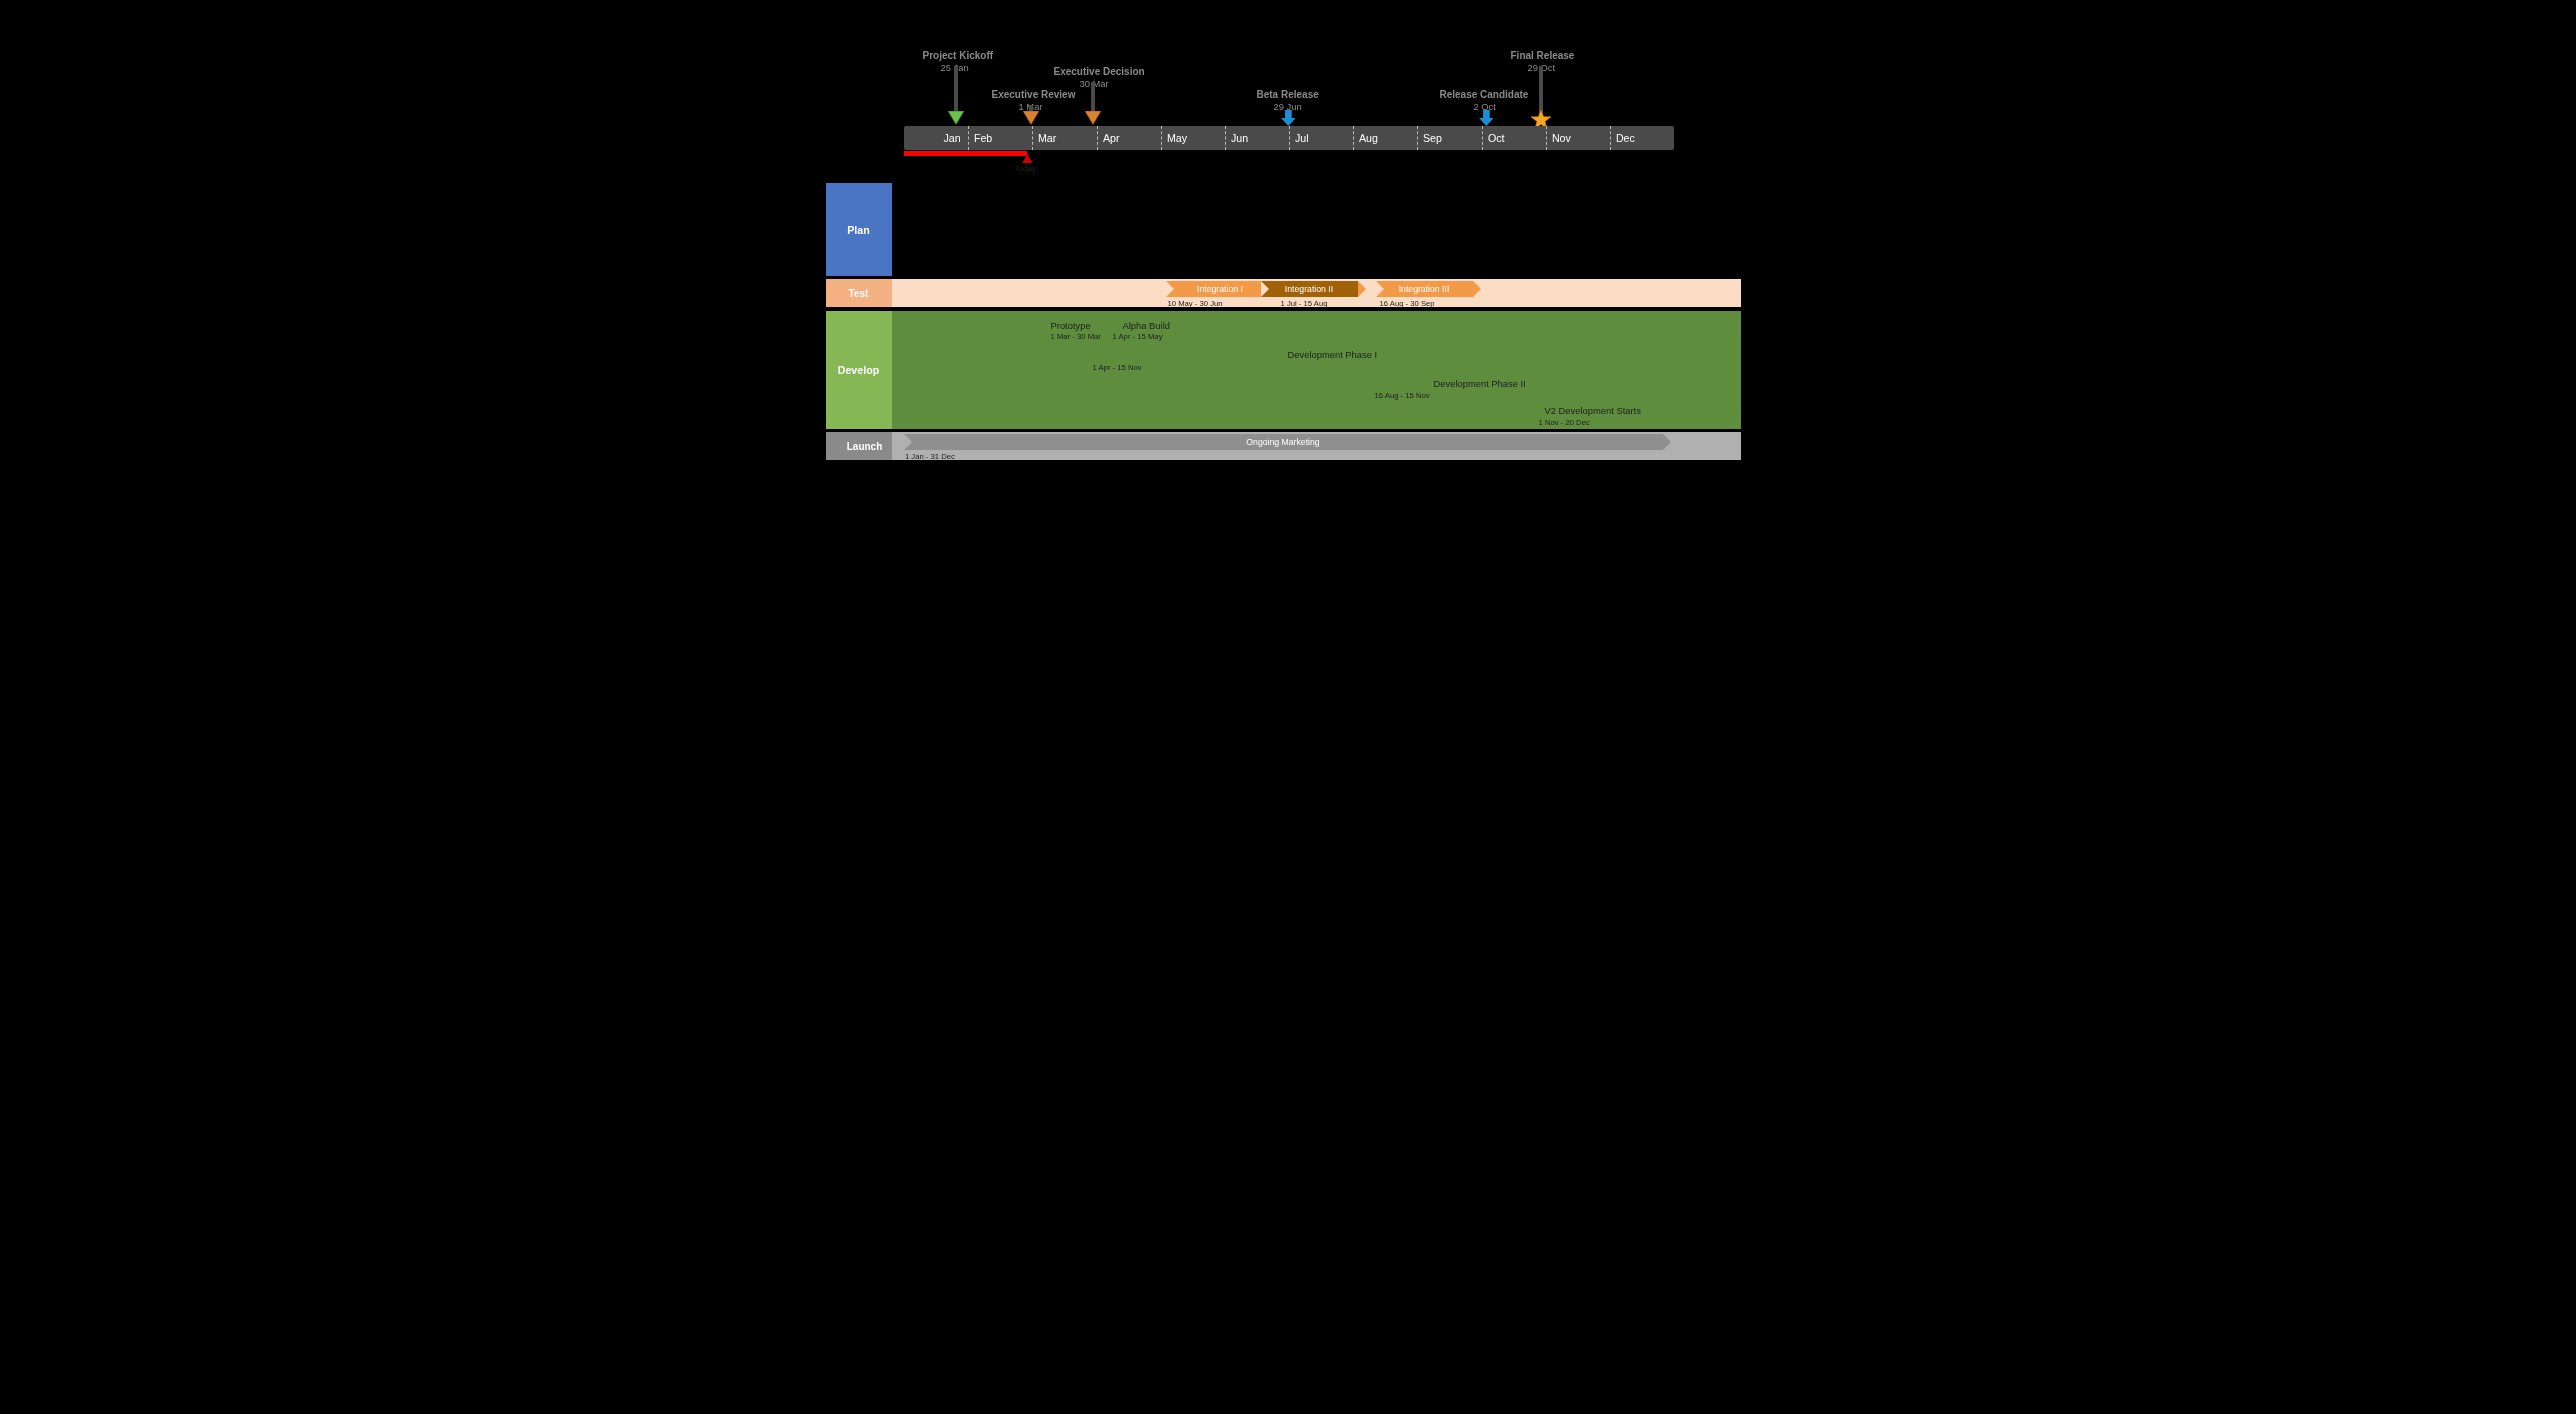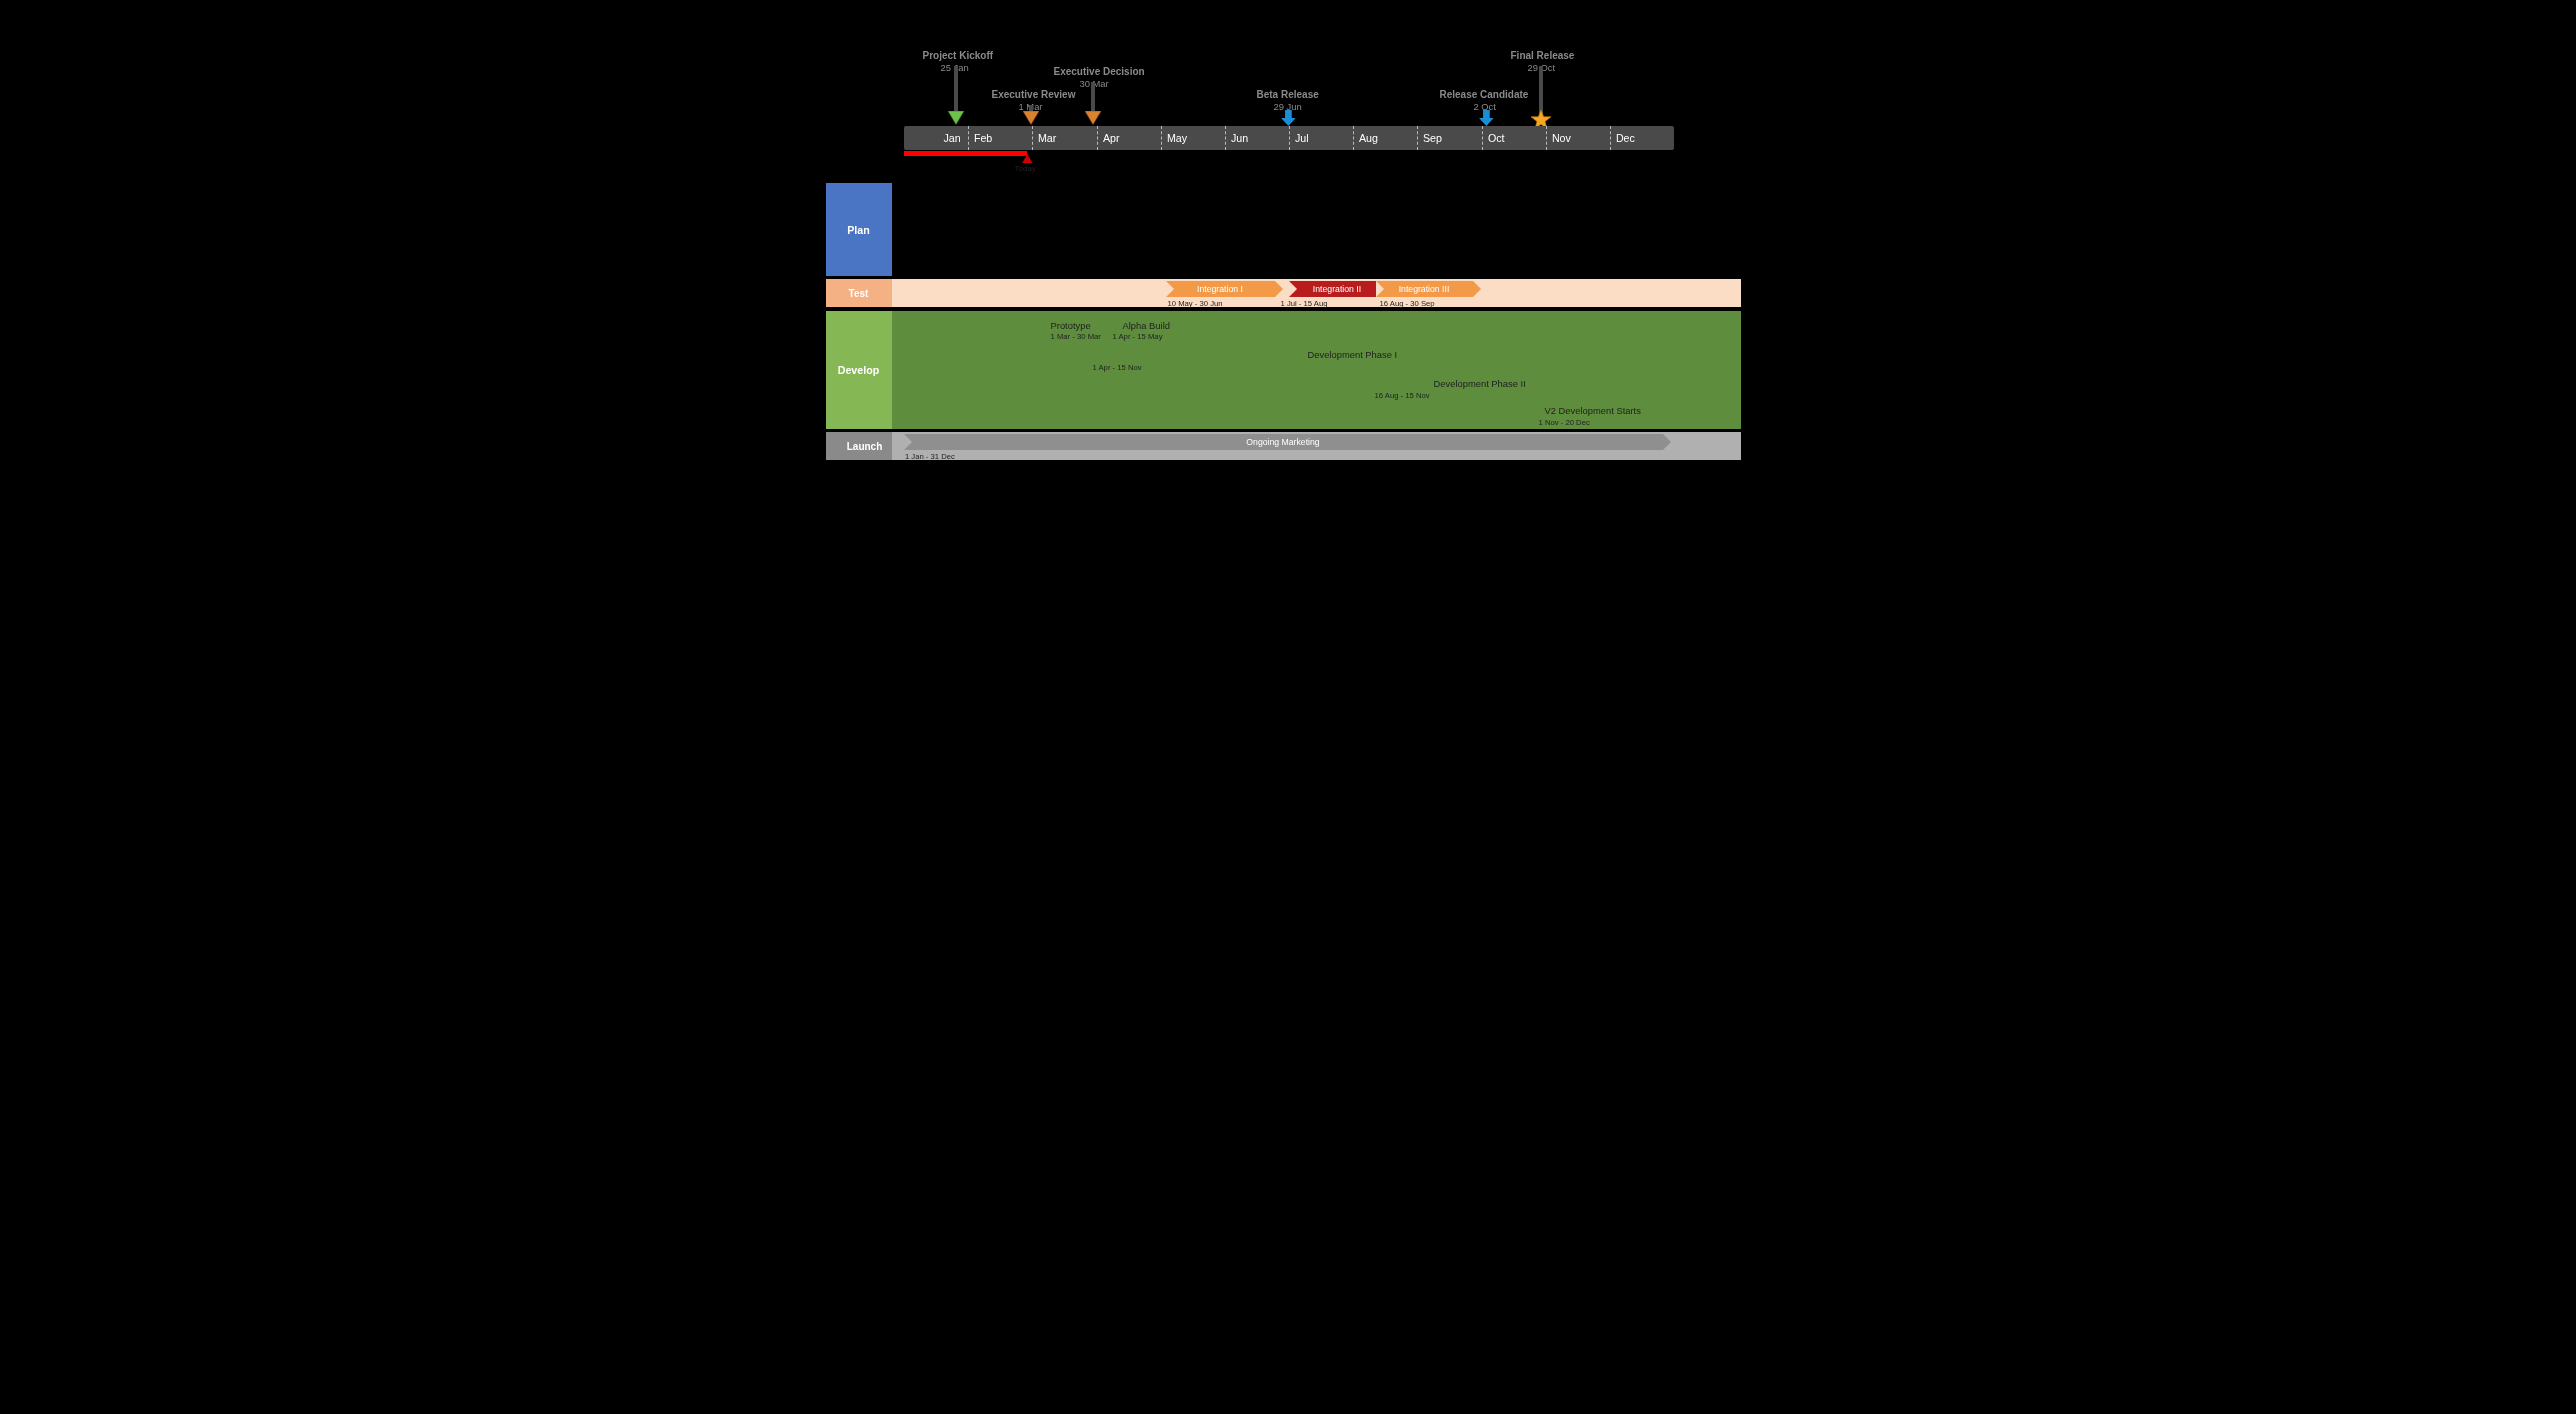--- a/index.html
+++ b/index.html
@@ -133,36 +133,36 @@
     </svg>
   <div class="abs txt" style="left:232px; top:164px; color:#222; font-size:8px;">Today</div>
 
   <div class="abs swim-label" style="left:43px; top:183px; width:66px; height:93px; background:#4a75c4; font-size:10.7px;">Plan</div>
 
   <div class="abs swim-label" style="left:43px; top:279px; width:66px; height:28px; background:#f4b183; font-size:10px;">Test</div>
   <div class="abs" style="left:109px; top:279px; width:849px; height:28px; background:#fbddc5;">
     <div class="chevron" style="left:274px; top:2px; width:109px; background:#f39a48; --bg:#fbddc5; --fill:#f39a48;">Integration I</div>
     <div class="abs date-small" style="left:276px; top:19.5px;">10 May - 30 Jun</div>
 
-    <div class="chevron" style="left:397px; top:2px; width:97px; background:#b91c1c; --bg:#fbddc5; --fill:#f39a48;">Integration II</div>
+    <div class="chevron" style="left:369px; top:2px; width:97px; background:#a16207; --bg:#fbddc5; --fill:#f39a48;">Integration II</div>
     <div class="abs date-small" style="left:389px; top:19.5px;">1 Jul - 15 Aug</div>
 
     <div class="chevron" style="left:484px; top:2px; width:97px; background:#f39a48; --bg:#fbddc5; --fill:#f39a48;">Integration III</div>
     <div class="abs date-small" style="left:488px; top:19.5px;">16 Aug - 30 Sep</div>
   </div>
 
   <div class="abs swim-label" style="left:43px; top:311px; width:66px; height:118px; background:#85b854; font-size:10.7px;">Develop</div>
   <div class="abs" style="left:109px; top:311px; width:849px; height:118px; background:#5d8d3d;">
     <div class="abs txt" style="left:159px; top:8.7px; font-size:9.4px; color:#222;">Prototype</div>
     <div class="abs date-small" style="left:159px; top:21px;">1 Mar - 30 Mar</div>
 
     <div class="abs txt" style="left:231px; top:8.7px; font-size:9.4px; color:#222;">Alpha Build</div>
     <div class="abs date-small" style="left:221px; top:21px;">1 Apr - 15 May</div>
 
-    <div class="abs txt" style="left:416px; top:38px; font-size:9.4px; color:#222;">Development Phase I</div>
+    <div class="abs txt" style="left:396px; top:38px; font-size:9.4px; color:#222;">Development Phase I</div>
     <div class="abs date-small" style="left:201px; top:52px;">1 Apr - 15 Nov</div>
 
     <div class="abs txt" style="left:542px; top:67px; font-size:9.4px; color:#222;">Development Phase II</div>
     <div class="abs date-small" style="left:483px; top:80px;">16 Aug - 15 Nov</div>
 
     <div class="abs txt" style="left:653px; top:94px; font-size:9.4px; color:#222;">V2 Development Starts</div>
     <div class="abs date-small" style="left:647px; top:107px;">1 Nov - 20 Dec</div>
   </div>
 
   <div class="abs swim-label" style="left:43px; top:432px; width:78px; height:28px; background:#8a8a8a; font-size:10px;">Launch</div>

